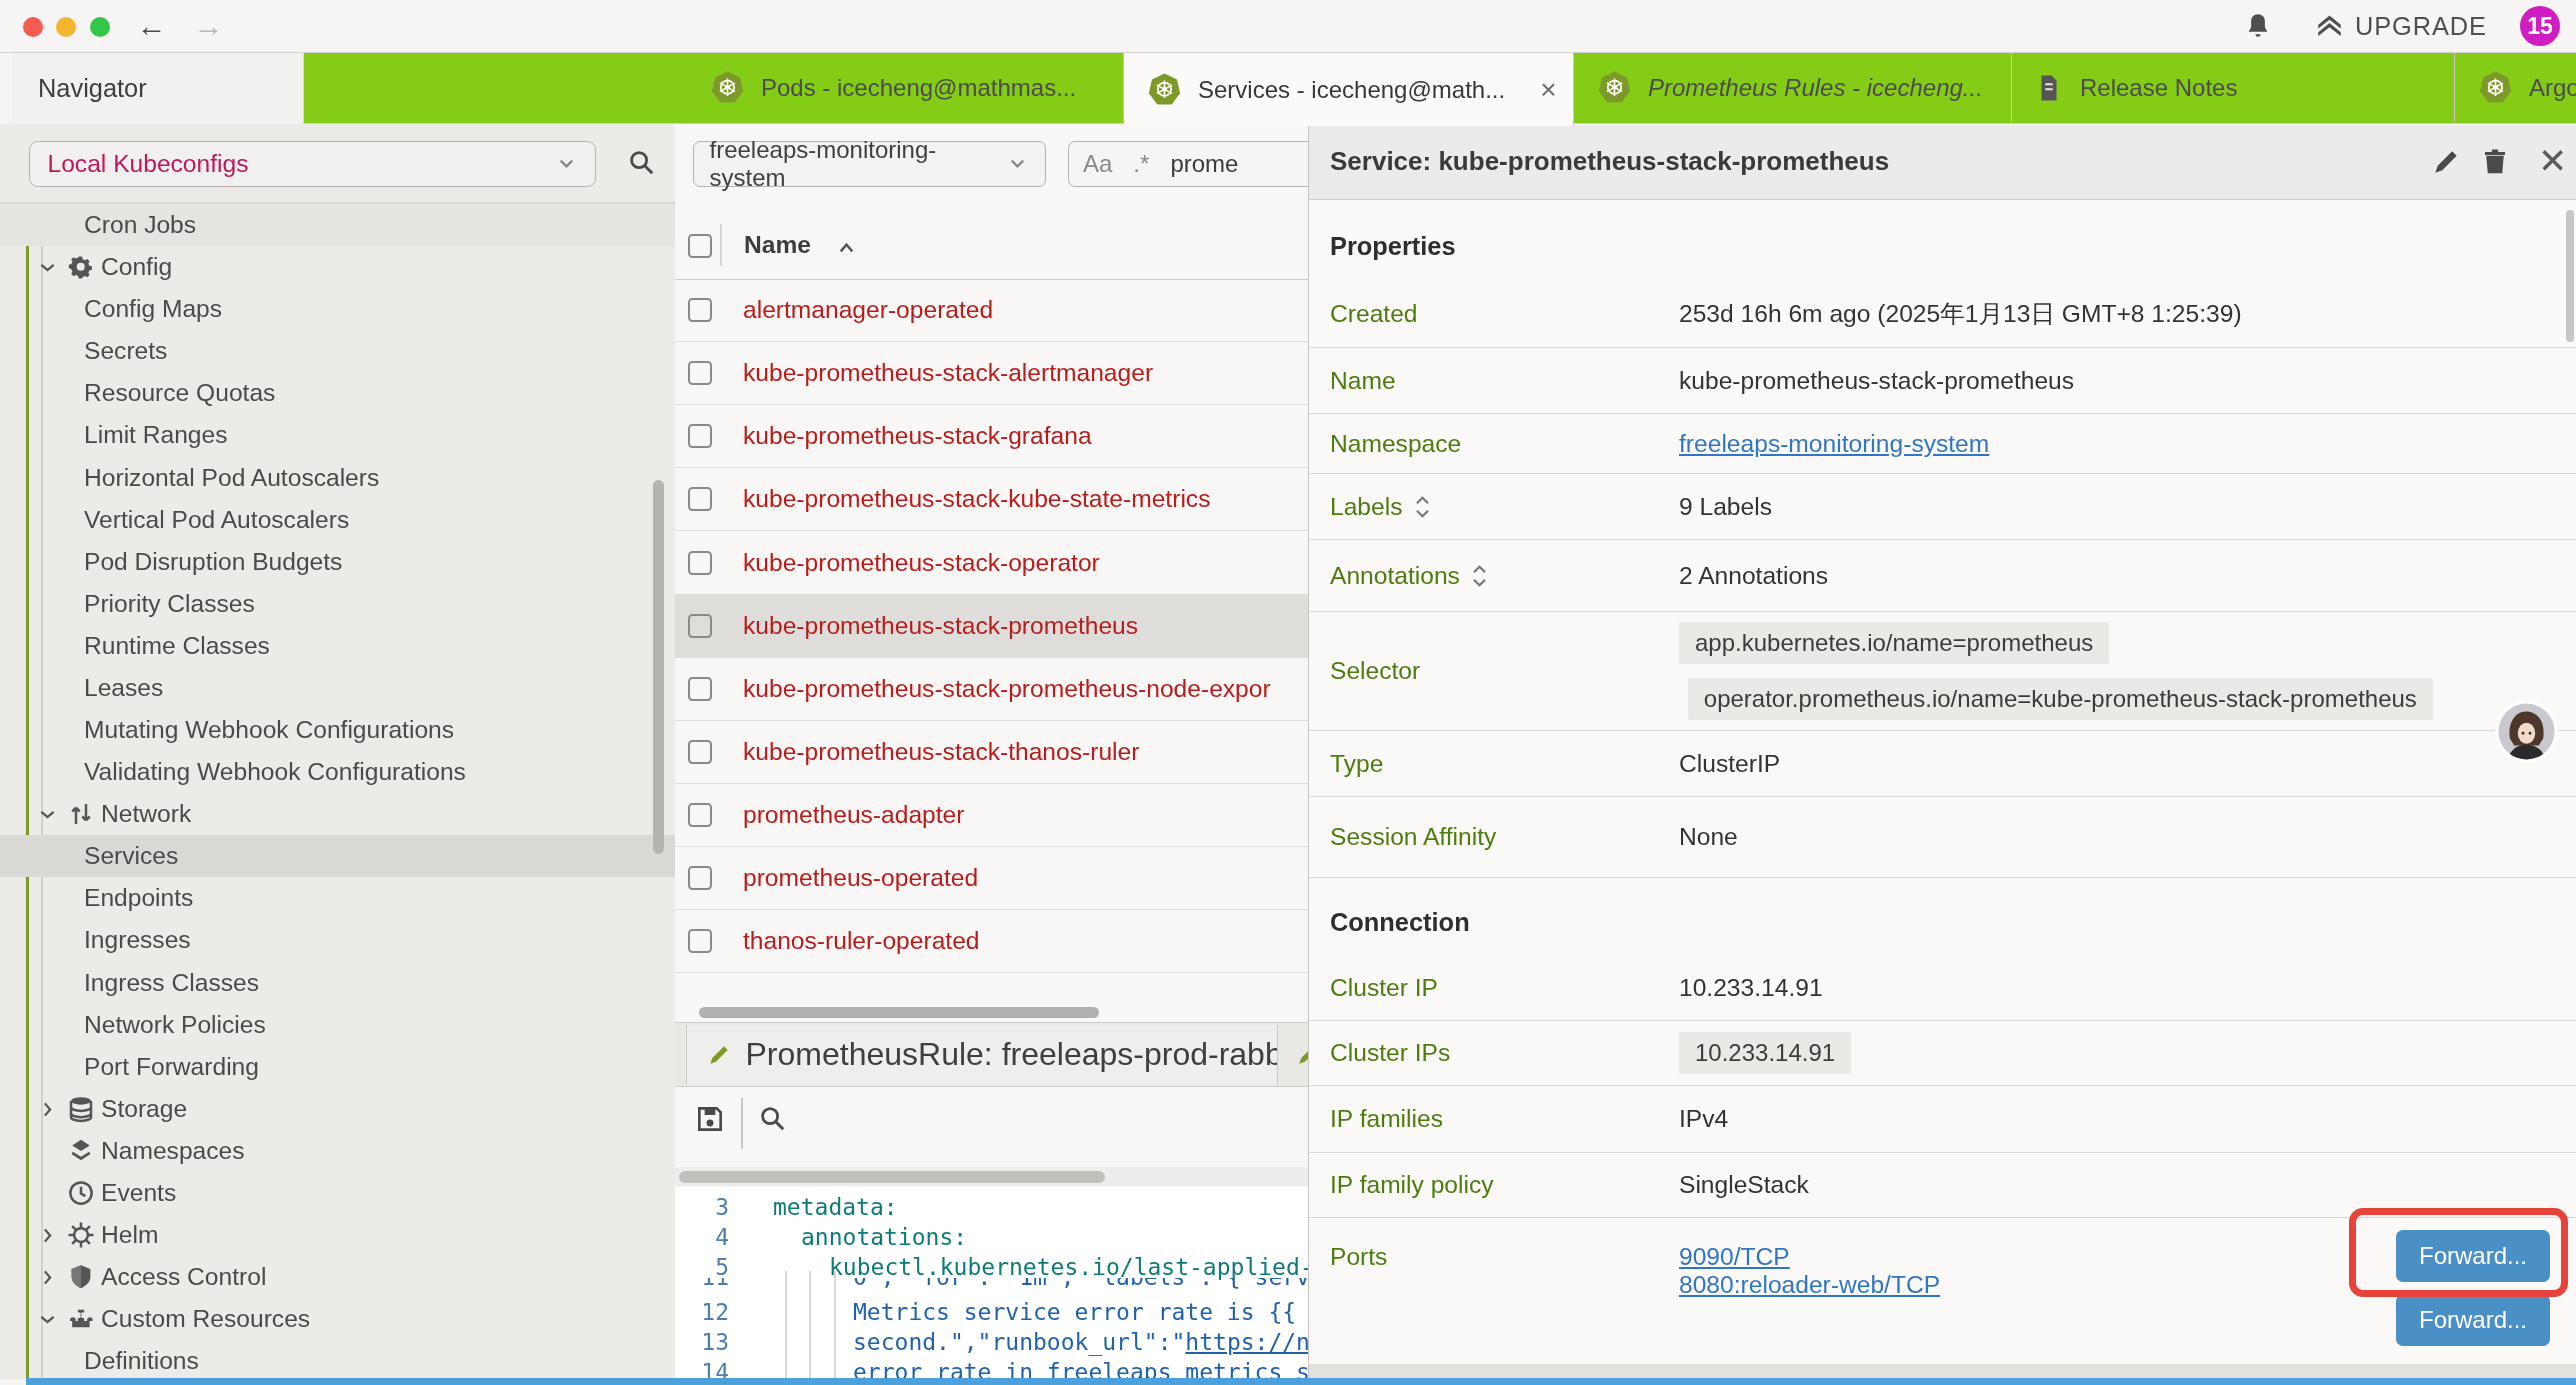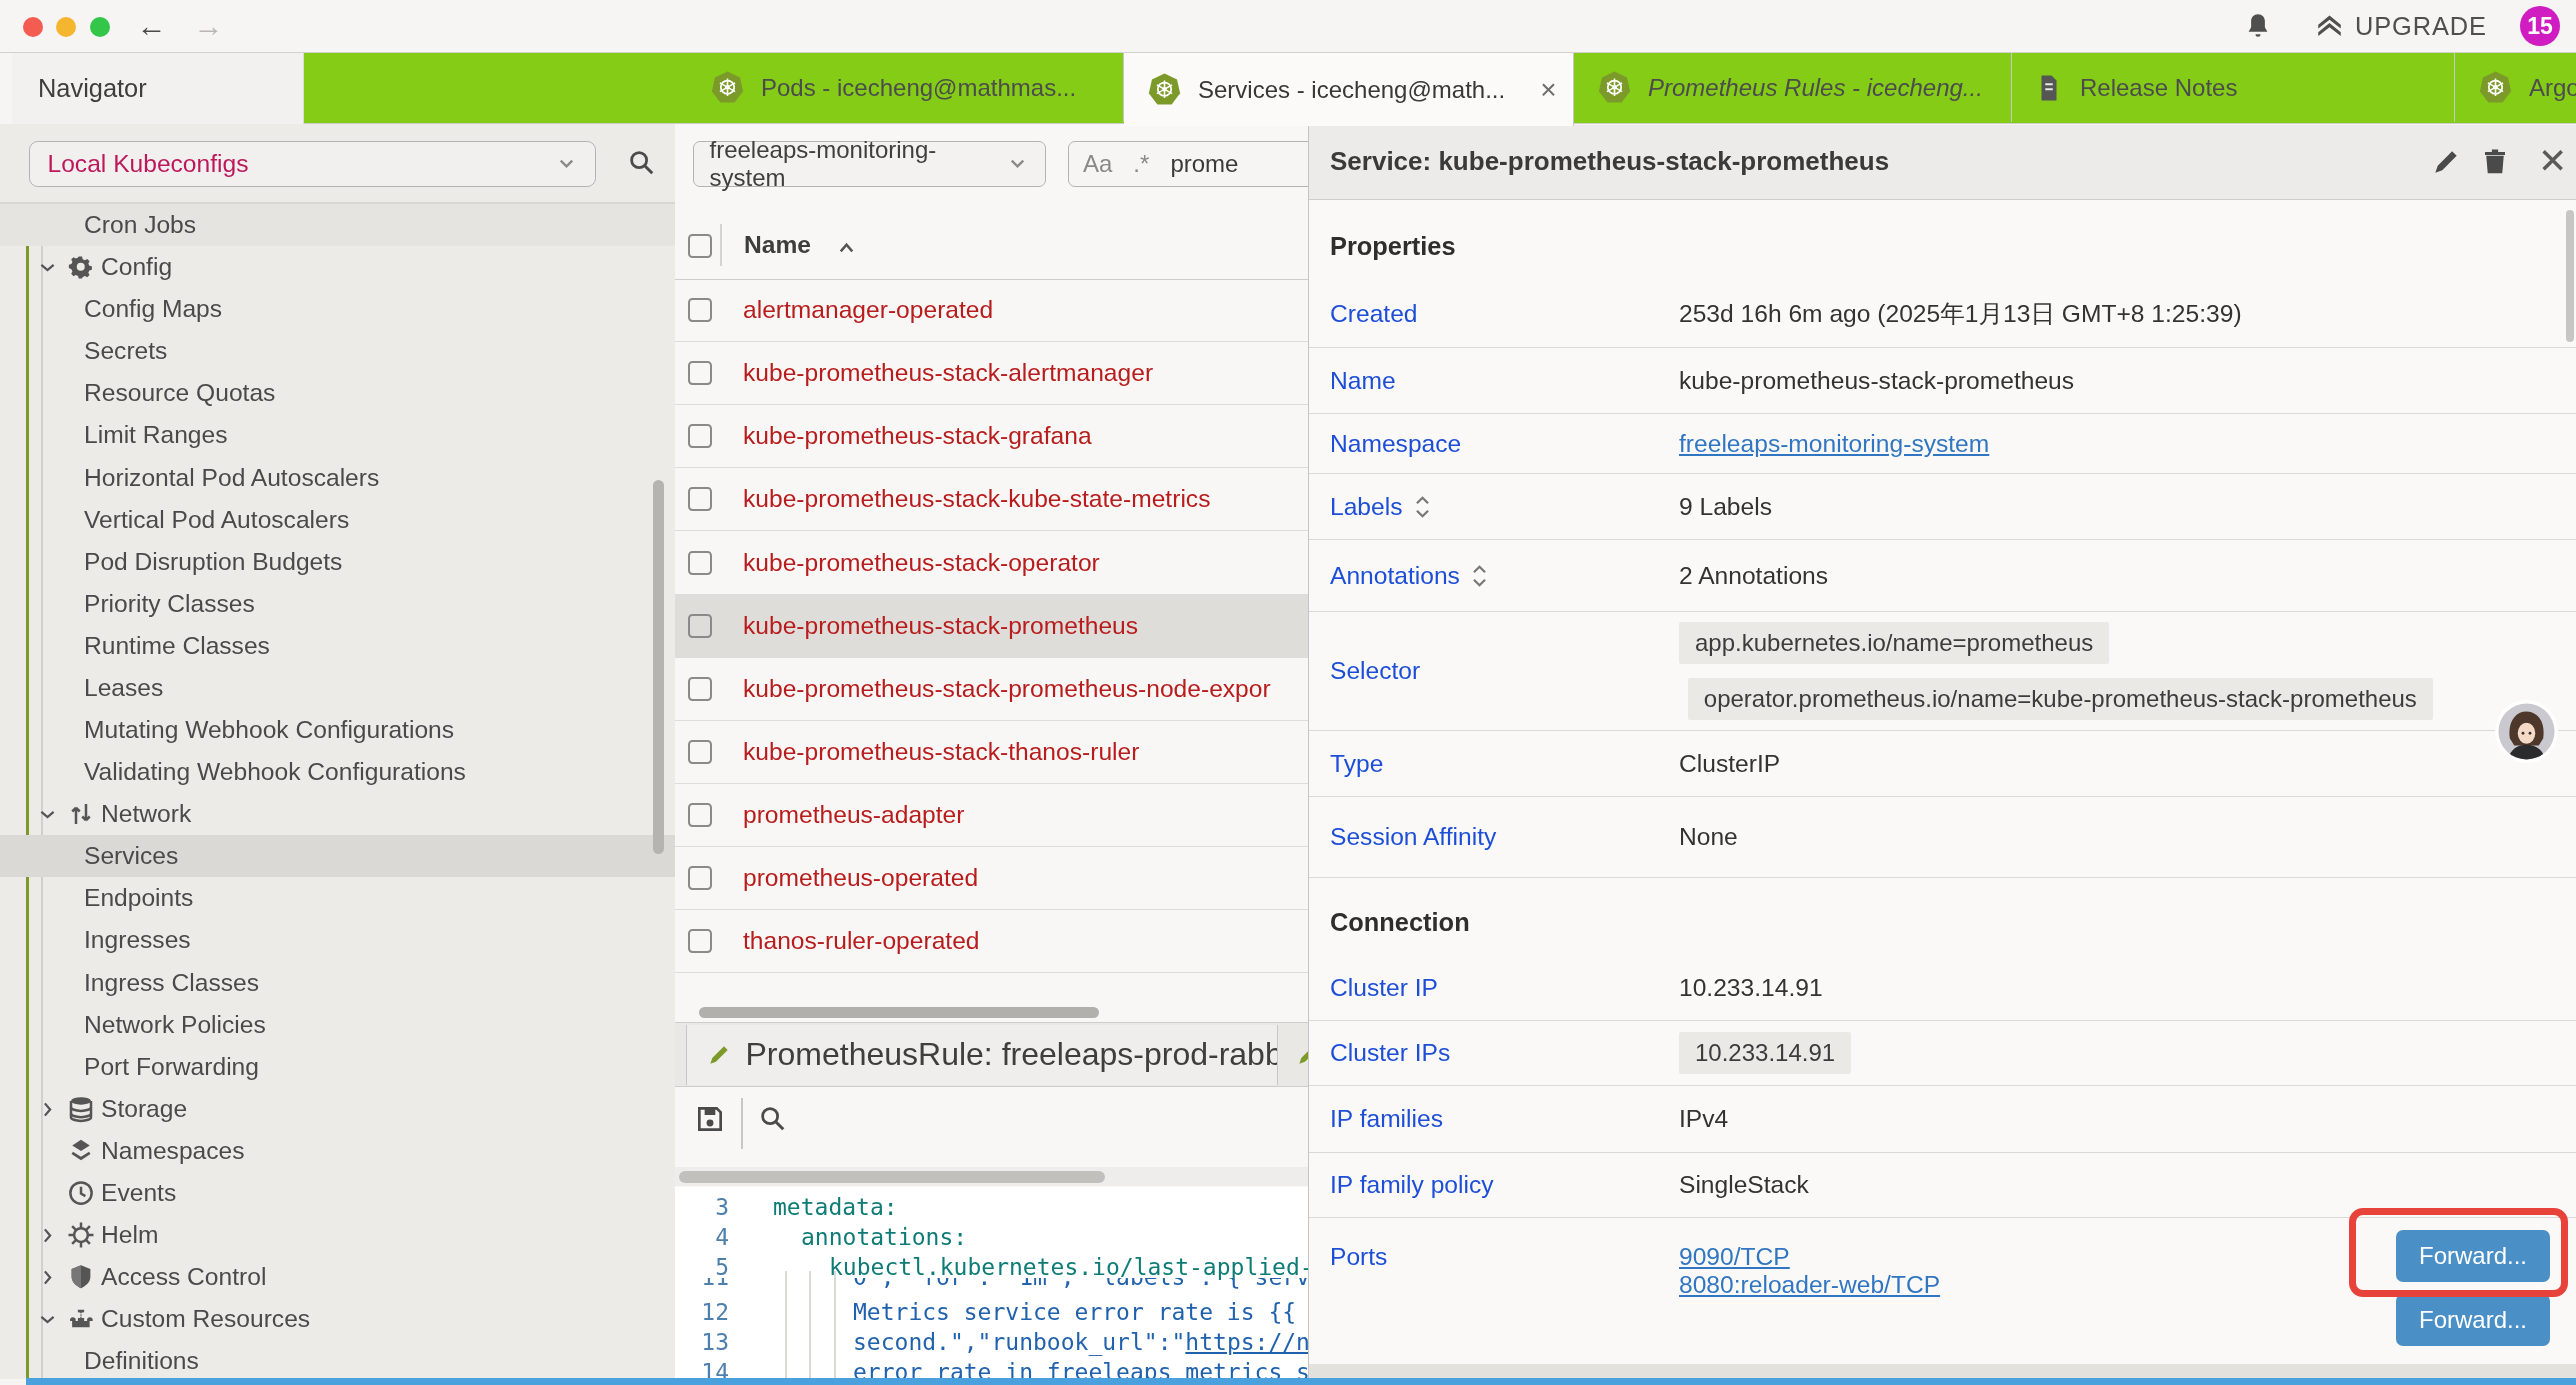--- a/index.html
+++ b/index.html
@@ -81,21 +81,21 @@
   .eguide { position:absolute; width:1.8px; background:#dbd9d6; top:84px; height:108px; }
 
   
   #detail { position:absolute; left:1308px; top:125px; width:1268px; height:1253px; background:#faf9f7; border-left:1.8px solid #c6c4c1; z-index:10; }
   #detail-header { position:absolute; left:0; top:0; width:1268px; height:75px; background:#edebe9; border-bottom:1.8px solid #cfcdcb; }
   #detail-title { position:absolute; left:21px; top:21px; font-size:26px; font-weight:bold; color:#3a3a3a; }
   .dh-ico { position:absolute; top:21px; color:#4a4a4a; }
   #detail-body { position:absolute; left:0; top:77px; width:1268px; height:1176px; overflow:hidden; }
   .sec-head { font-size:25.4px; font-weight:bold; color:#2e2e2e; padding:30px 0 19px 21px; }
   .drow { position:relative; display:flex; align-items:center; border-bottom:1.8px solid #dbd9d6; padding-left:21px; }
-  .drow .dl { width:349px; font-size:24.6px; color:#1d4ed8; display:flex; align-items:center; gap:10.5px; flex:none;text-align:right; }
+  .drow .dl { width:349px; font-size:24.6px; color:#4d7c0f; display:flex; align-items:center; gap:10.5px; flex:none;text-align:right; }
   .drow .dv { font-size:24.6px; color:#333; }
   .dlink { color:#3076c2; text-decoration:underline; }
   .chip { display:inline-block; background:#ebe9e6; border-radius:2px; padding:7px 16px; font-size:24px; color:#3c3c3c; white-space:nowrap; }
   .fwd-btn { position:absolute; left:1087px; width:154px; height:52px; background:#4a8fc6; border:none; border-radius:7px; color:#fff; font-size:24px; font-family:"Liberation Sans", sans-serif; }
   #red-box { position:absolute; left:1040px; top:1083px; width:219px; height:89px; border:7px solid #e8433a; border-radius:14px; }
   #detail-scroll { position:absolute; left:1257px; top:85px; width:8px; height:132px; border-radius:4.4px; background:#c8c6c3; }
   #detail-hscroll { position:absolute; left:0; top:1239px; width:1268px; height:14px; background:#e3e1de; }
   #avatar { position:absolute; left:1186px; top:575px; width:63px; height:63px; }
 
   #bluebar { position:absolute; left:26px; top:1378px; width:2550px; height:7px; background:#4ba1de; z-index:40; }

